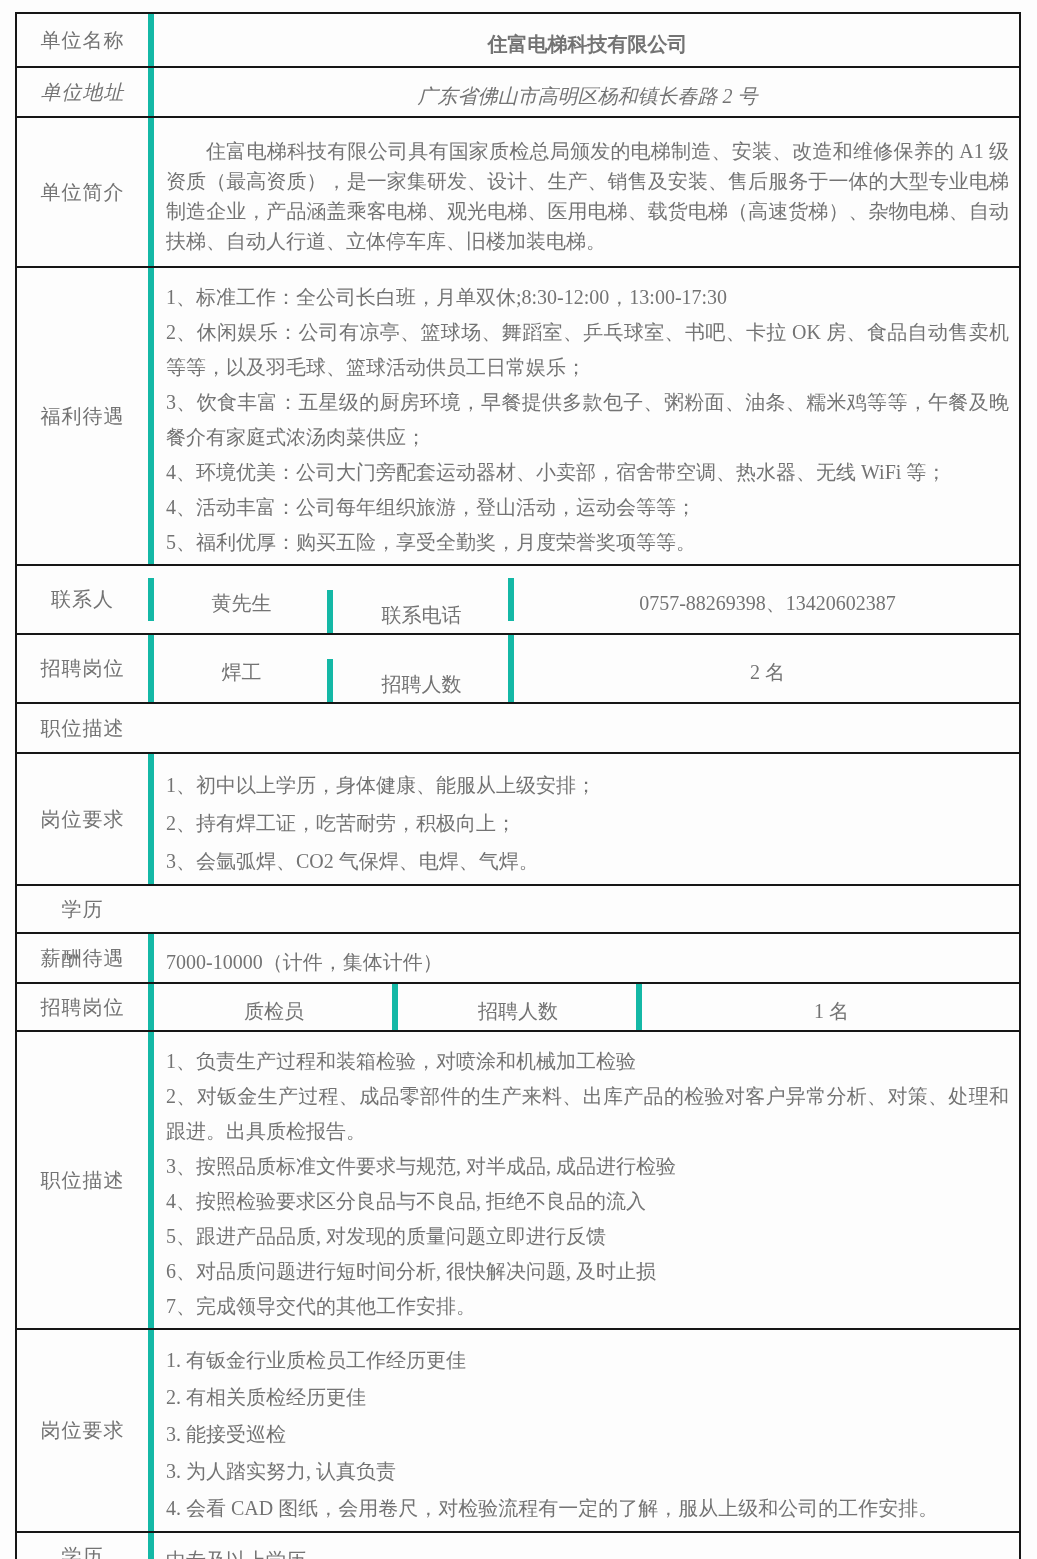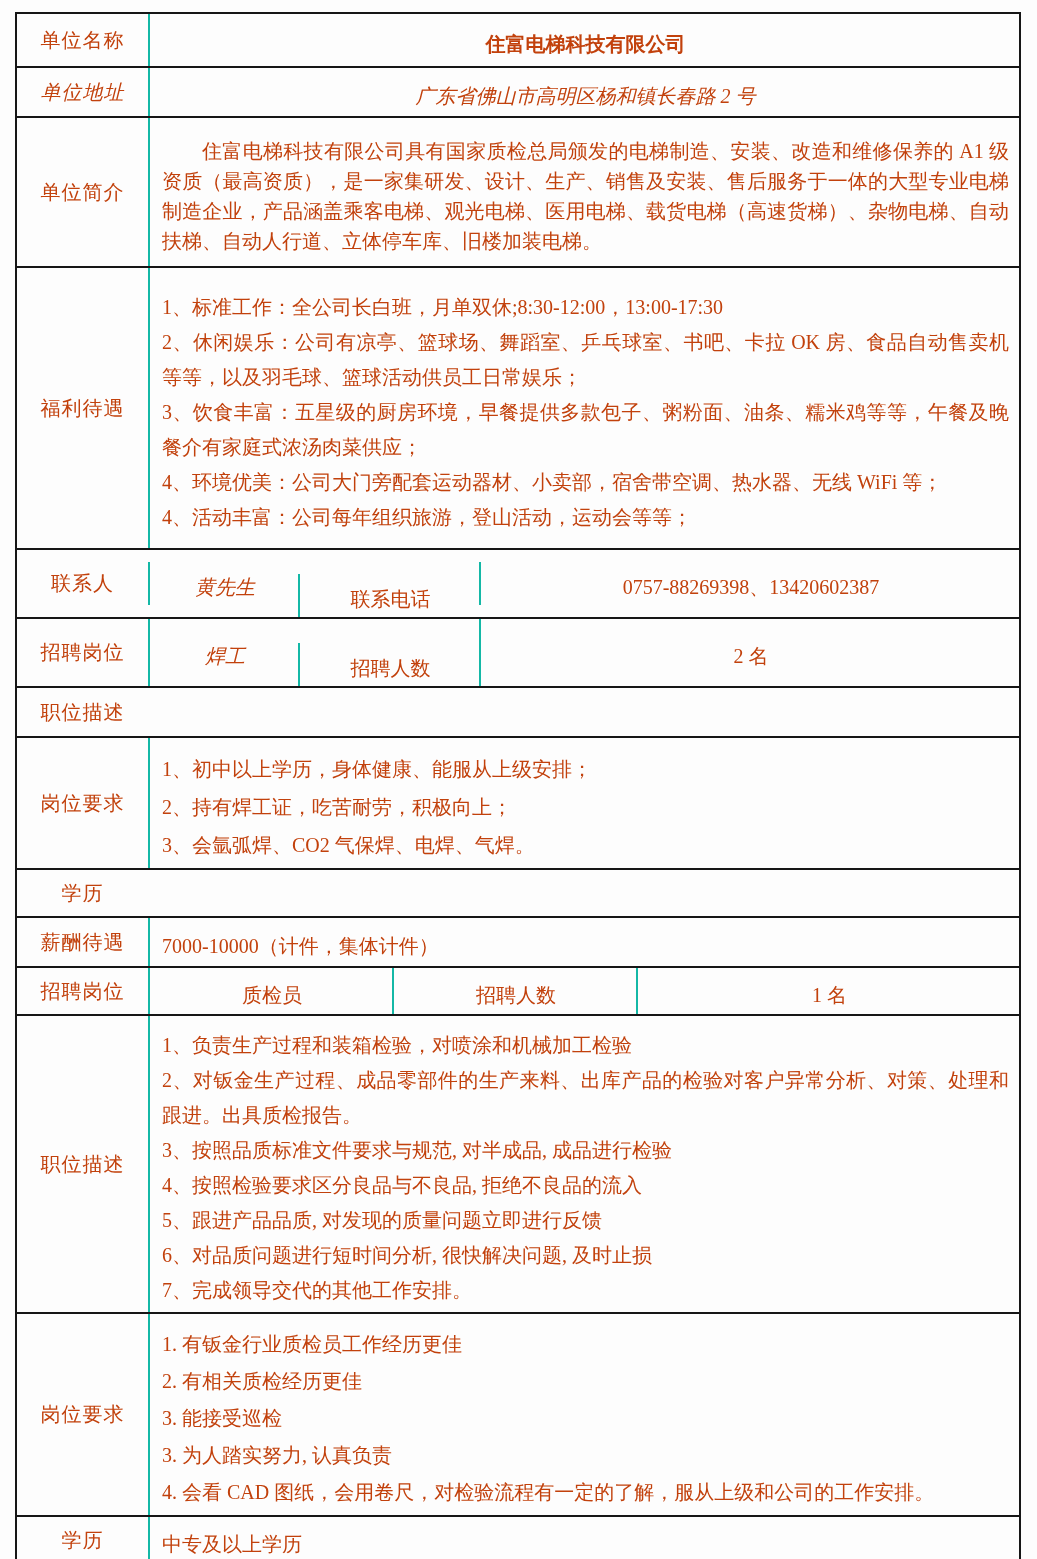--- a/index.html
+++ b/index.html
@@ -1,40 +1,40 @@
 <!DOCTYPE html>
 <html><head>
 <meta charset="utf-8">
 <style>
   html,body{margin:0;padding:0;background:#ffffff;}
   .page{
     width:1037px;height:1559px;background:#fdfdfd;position:relative;
-    font-family:"Liberation Serif","DejaVu Serif",serif;color:#c2410c;
+    font-family:"Liberation Serif","DejaVu Serif",serif;color:#737373;
     font-size:20px;overflow:hidden;
   }
   .tbl{
     position:absolute;left:15px;top:12px;width:1006px;
     border:2px solid #161616;background:#fdfdfd;box-sizing:border-box;
   }
   .row{display:flex;border-top:2px solid #161616;box-sizing:border-box;}
   .row:first-child{border-top:none;}
   .cell{
-    border-left:2px solid #14b8a6;box-sizing:border-box;
+    border-left:6px solid #14b8a6;box-sizing:border-box;
     display:flex;flex-direction:column;justify-content:center;
     padding:12px 10px 4px 12px;min-width:0;
   }
   .cell:first-child{border-left:none;}
   .label{
     width:131px;flex:none;align-items:center;text-align:center;
     padding:4px 4px;letter-spacing:1px;
   }
   .grow{flex:1 1 auto;}
   .center{align-items:center;text-align:center;}
   .bold{font-weight:bold;}
-  .w158{width:150px;flex:none;font-style:italic;}
+  .w158{width:179px;flex:none;}
   .w181{width:181px;flex:none;margin-top:24px;}
   .w280{width:244px;flex:none;}
   .r-company{min-height:52px;}
   .r-addr{min-height:50px;font-style:italic;}
   .r-intro{min-height:150px;}
   .r-welfare{min-height:282px;}
   .r-contact{min-height:49px;align-items:center;}
   .r-post1{min-height:47px;}
   .r-desc1{min-height:50px;}
   .r-req1{min-height:117px;}
@@ -74,20 +74,21 @@
     </div>
 
     <div class="row r-welfare">
       <div class="cell label">福利待遇</div>
       <div class="cell grow lines-35">
           <div class="line">1、标准工作：全公司长白班，月单双休;8:30-12:00，13:00-17:30</div>
           <div class="line">2、休闲娱乐：公司有凉亭、篮球场、舞蹈室、乒乓球室、书吧、卡拉 OK 房、食品自动售卖机等等，以及羽毛球、篮球活动供员工日常娱乐；</div>
           <div class="line">3、饮食丰富：五星级的厨房环境，早餐提供多款包子、粥粉面、油条、糯米鸡等等，午餐及晚餐介有家庭式浓汤肉菜供应；</div>
           <div class="line">4、环境优美：公司大门旁配套运动器材、小卖部，宿舍带空调、热水器、无线 WiFi 等；</div>
           <div class="line">4、活动丰富：公司每年组织旅游，登山活动，运动会等等；</div>
+          <div class="line">5、福利优厚：购买五险，享受全勤奖，月度荣誉奖项等等。</div>
         </div>
     </div>
 
     <div class="row r-contact">
       <div class="cell label">联系人</div>
       <div class="cell w158 center">黄先生</div>
       <div class="cell w181 center">联系电话</div>
       <div class="cell grow center">0757-88269398、13420602387</div>
     </div>
 

